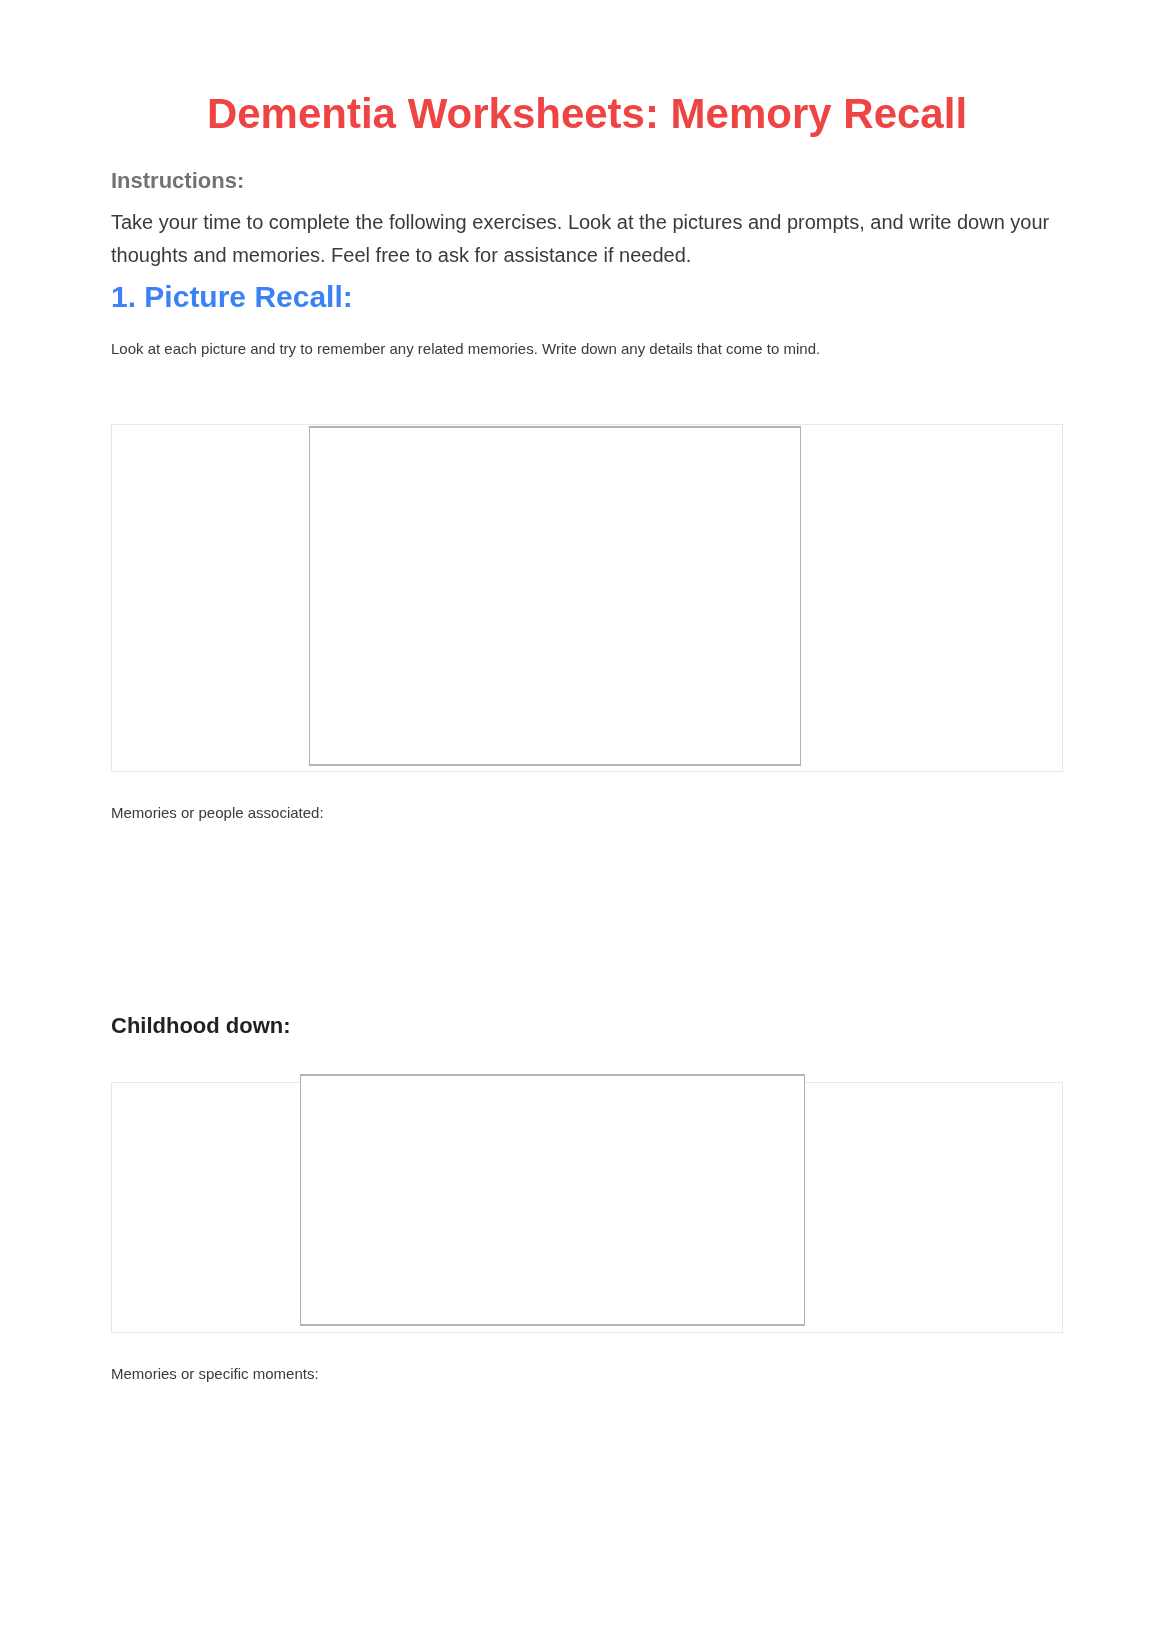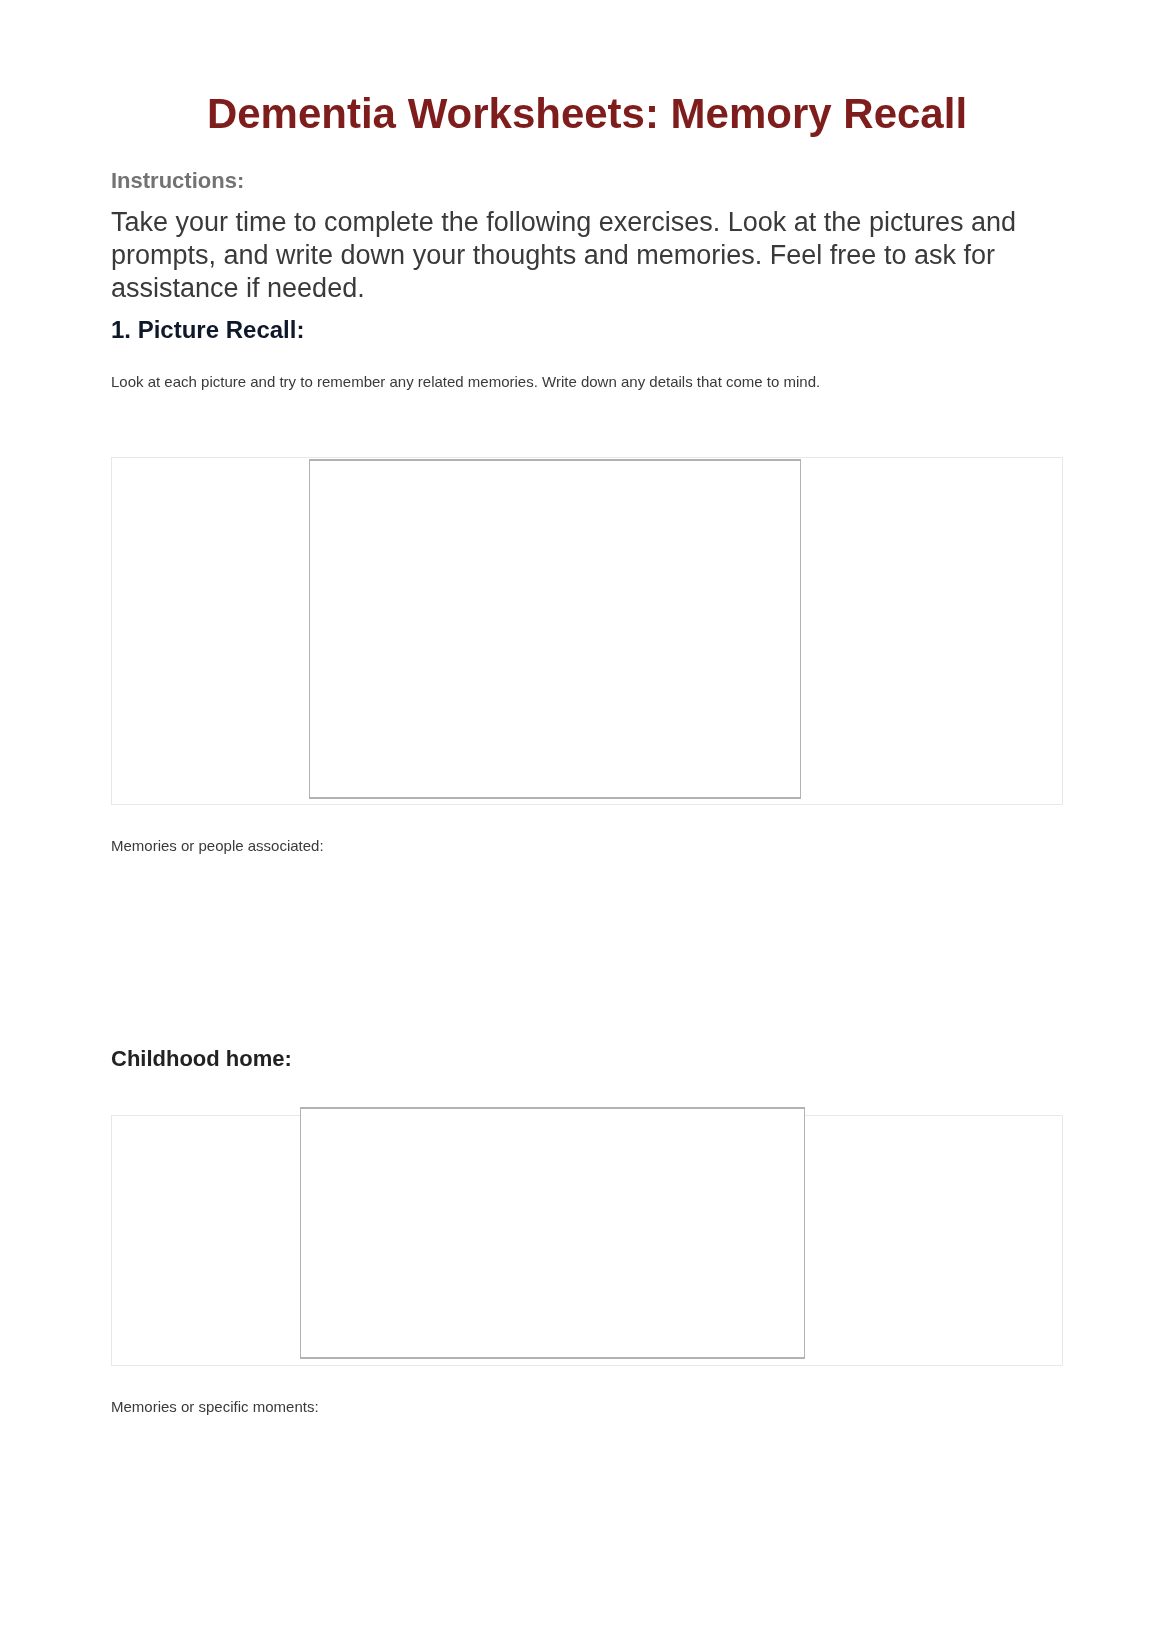--- a/index.html
+++ b/index.html
@@ -15,42 +15,42 @@
     margin-left: 111px;
     margin-right: 113px; 
   }
   h1.title {
     margin: 0;
     padding-top: 90px;
     text-align: center;
     font-size: 42px;
     line-height: 48px;
     font-weight: bold;
-    color: #7f1d1d;
+    color: #ef4444;
     letter-spacing: 0px;
   }
   h3.sub-heading {
     margin: 30px 0 0 0;
     font-size: 22px;
     line-height: 26px;
     font-weight: bold;
     color: #737373;
   }
   p.body-text {
     margin: 12px 0 0 0;
-    font-size: 27px;
+    font-size: 20px;
     line-height: 33px;
     color: #3a3a3a;
   }
   h2.section-heading {
     margin: 9px 0 12px 0;
-    font-size: 24px;
+    font-size: 30px;
     line-height: 32px;
     font-weight: bold;
-    color: #0f172a;
+    color: #3b82f6;
   }
   p.section-intro {
     margin: 19px 0 0 0;
     font-size: 15px;
     line-height: 33px;
     color: #3a3a3a;
   }
   h4.item-label {
     margin: 27px 0 0 0;
     font-size: 22px;
@@ -135,21 +135,21 @@
     <p class="section-intro">Look at each picture and try to remember any related memories. Write down any details that come to mind.</p>
 
 
     <div class="figure-1">
       <div class="outer-frame"></div>
       <div class="inner-frame"></div>
     </div>
 
     <p class="prompt">Memories or people associated:</p>
 
-    <h4 class="item-label second">Childhood home:</h4>
+    <h4 class="item-label second">Childhood down:</h4>
 
     <div class="figure-2">
       <div class="outer-frame"></div>
       <div class="inner-frame"></div>
     </div>
 
     <p class="prompt second">Memories or specific moments:</p>
 
   </div>
 </div>

